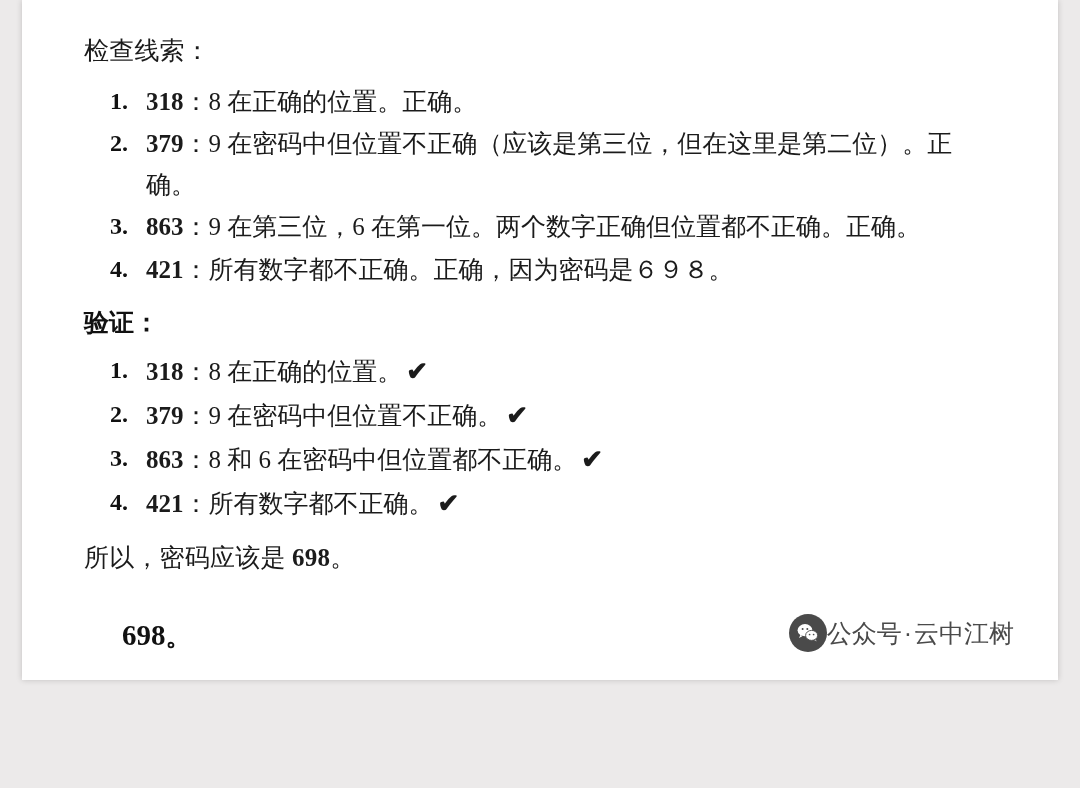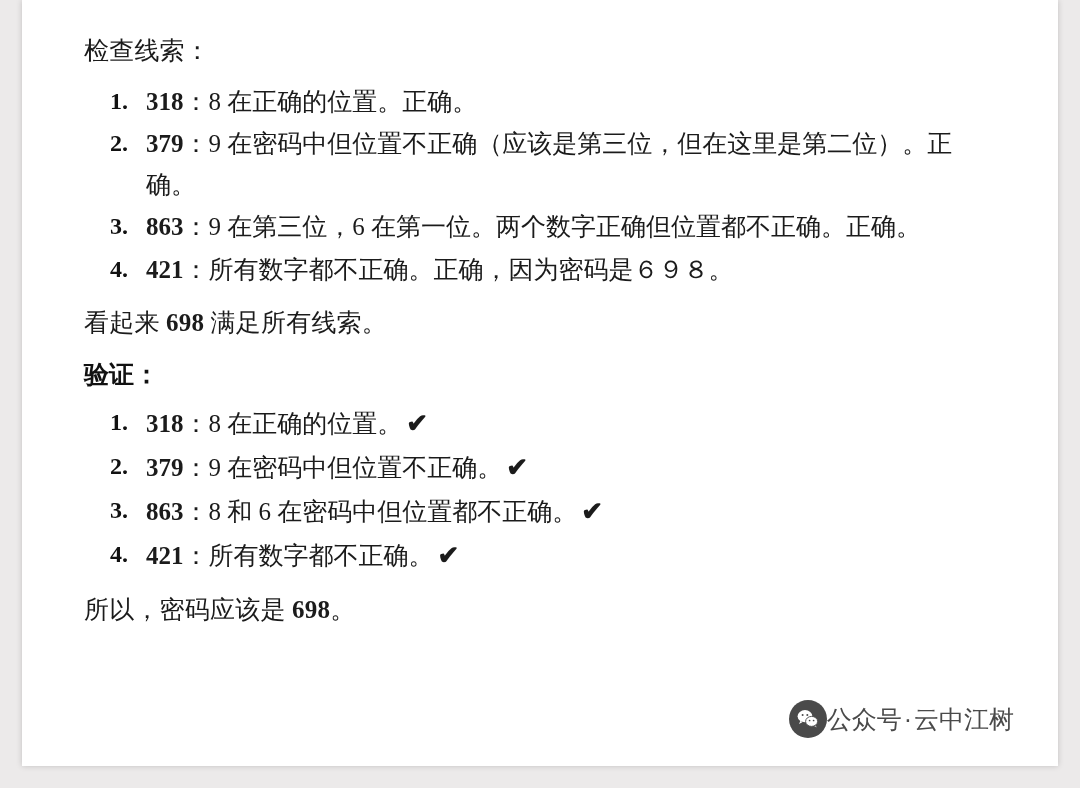--- a/index.html
+++ b/index.html
@@ -11,21 +11,21 @@
     width: 1080px;
     height: 788px;
     font-family: "Liberation Serif", "DejaVu Serif", serif;
     overflow: hidden;
   }
   .page {
     position: absolute;
     left: 22px;
     top: 0;
     width: 1036px;
-    height: 766px;
+    height: 680px;
     background: #ffffff;
     box-shadow: 0 0 6px rgba(0,0,0,0.18);
     box-sizing: border-box;
     padding: 18px 60px 0 44px;
   }
   .para {
     font-size: 25px;
     line-height: 1.5;
     color: #1b1b1b;
     margin: 14px 0 10px 18px;
@@ -123,23 +123,20 @@
       <span class="code">379</span><span>：</span><span>9 在密码中但位置不正确（应该是第三位，但在这里是第二位）。正确。</span>
     </li>
     <li>
       <span class="code">863</span><span>：</span><span>9 在第三位，6 在第一位。两个数字正确但位置都不正确。正确。</span>
     </li>
     <li>
       <span class="code">421</span><span>：</span><span>所有数字都不正确。正确，因为密码是６９８。</span>
     </li>
   </ol>
 
-  <div class="para">
-    <span>看起来 </span><span class="num">698</span><span> 满足所有线索。</span>
-  </div>
 
   <div class="section-head">验证：</div>
 
   <ol class="clue-list">
     <li>
       <span class="code">318</span><span>：</span><span>8 在正确的位置。</span><span class="check">✔</span>
     </li>
     <li>
       <span class="code">379</span><span>：</span><span>9 在密码中但位置不正确。</span><span class="check">✔</span>
     </li>
@@ -148,20 +145,23 @@
     </li>
     <li>
       <span class="code">421</span><span>：</span><span>所有数字都不正确。</span><span class="check">✔</span>
     </li>
   </ol>
 
   <div class="para">
     <span>所以，密码应该是 </span><span class="num">698</span><span>。</span>
   </div>
 
+  <div class="answer">
+    <span>698</span><span class="dot">。</span>
+  </div>
 
   <div class="watermark">
     <span class="wechat-badge">
       <svg width="24" height="24" viewBox="0 0 24 24" aria-hidden="true">
         <ellipse cx="9" cy="9.2" rx="7.4" ry="6.1" fill="#ffffff"></ellipse>
         <path d="M4.6 13.6 L3 17 L6.3 15.2 Z" fill="#ffffff"></path>
         <circle cx="6.6" cy="8.1" r="1" fill="#4a4a4a"></circle>
         <circle cx="11.3" cy="8.1" r="1" fill="#4a4a4a"></circle>
         <ellipse cx="15.6" cy="14.4" rx="6" ry="5" fill="#ffffff" stroke="#4a4a4a" stroke-width="0.9"></ellipse>
         <path d="M19.4 18.1 L21 20.6 L18.2 19.4 Z" fill="#ffffff" stroke="#4a4a4a" stroke-width="0.6"></path>

